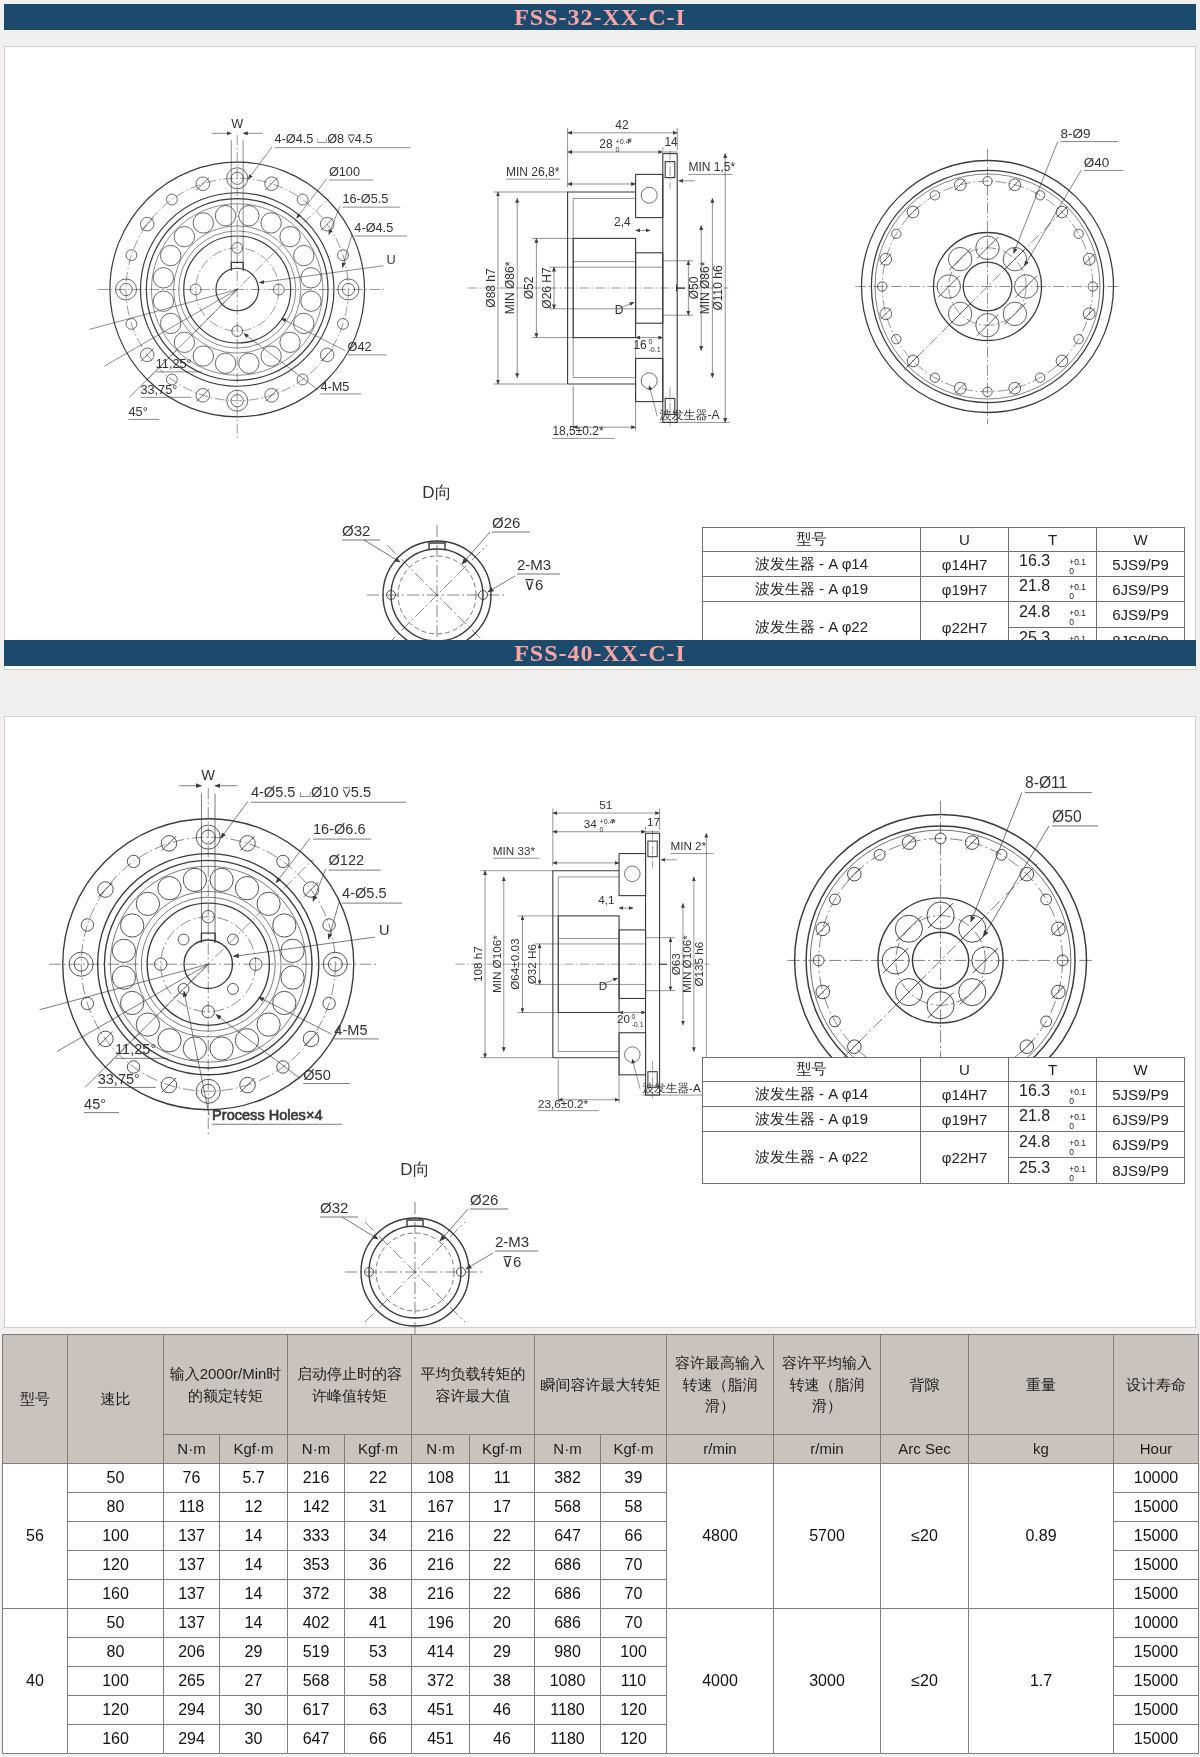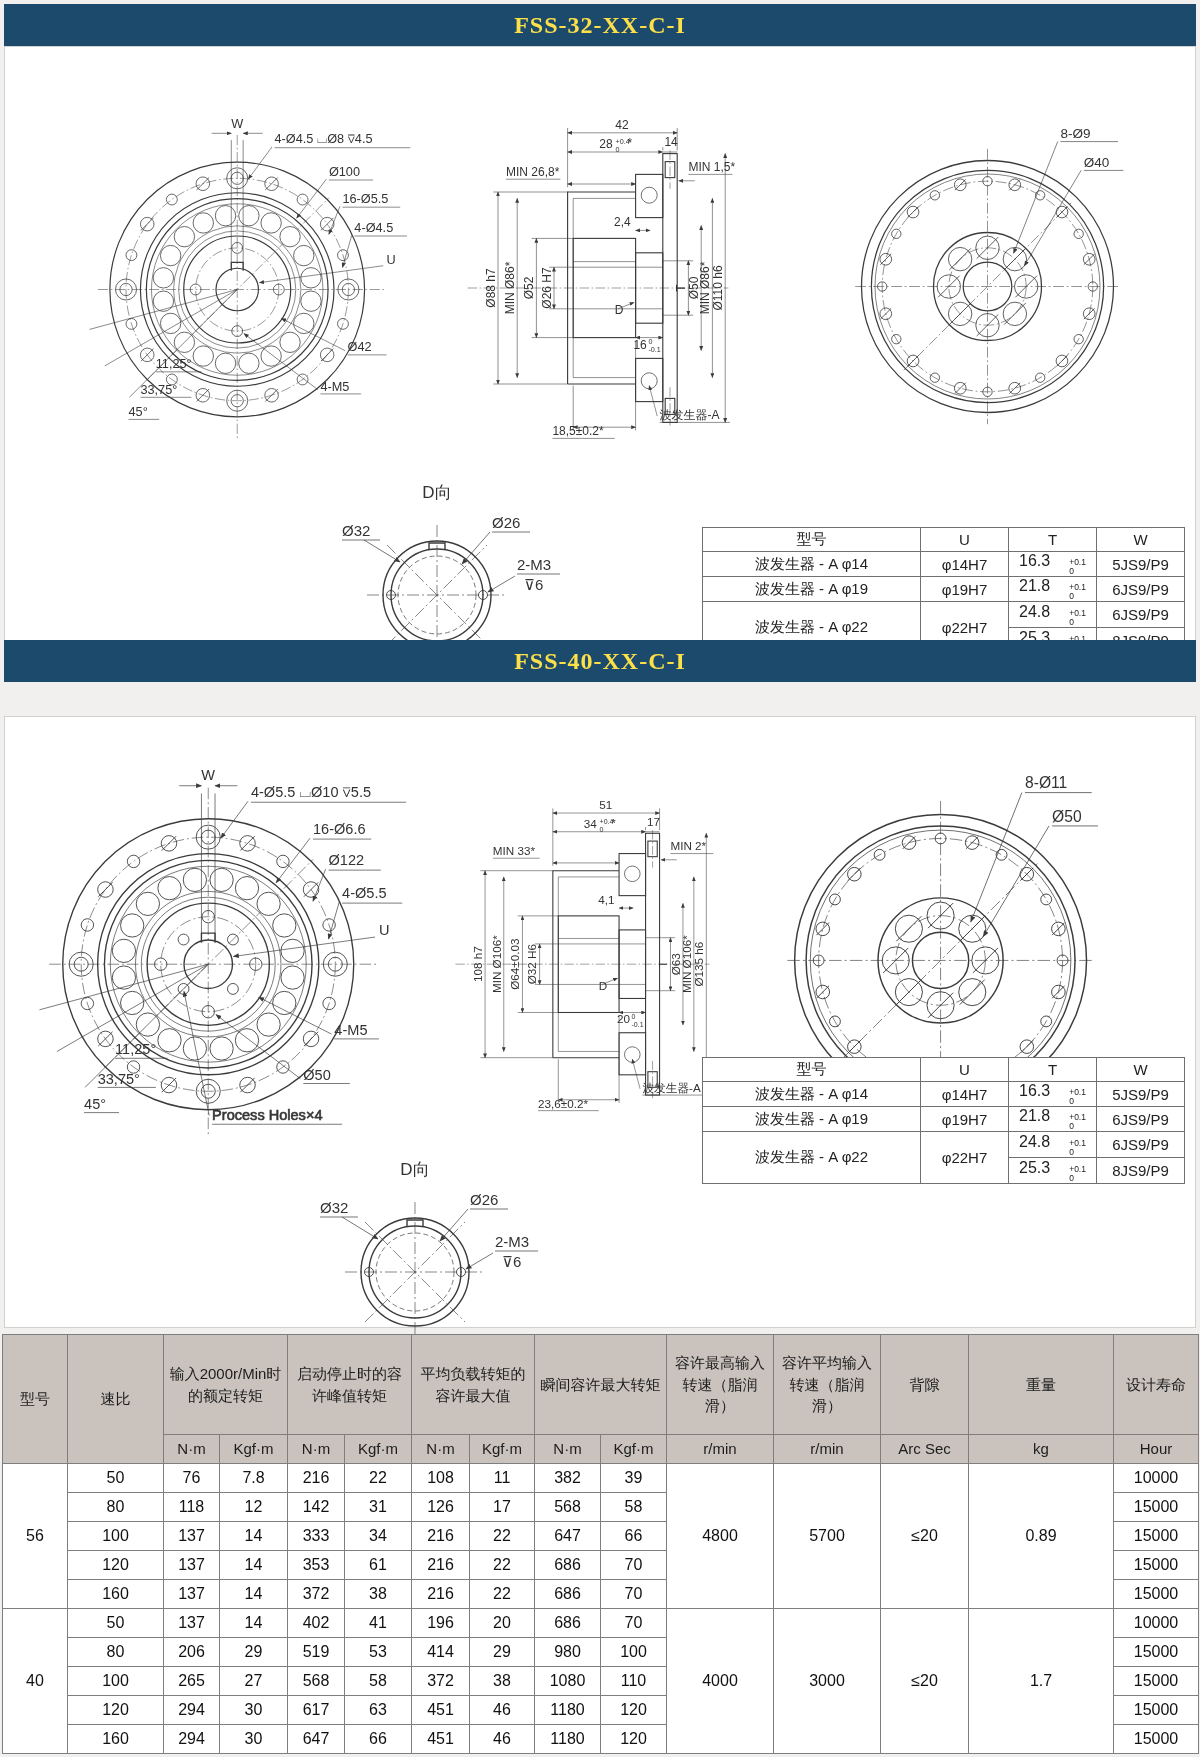--- a/index.html
+++ b/index.html
@@ -1,18 +1,18 @@
 <!DOCTYPE html>
 <html><head>
 <meta charset="utf-8">
 <style>
 *{margin:0;padding:0;box-sizing:border-box}
 html,body{width:1200px;height:1757px}
 body{position:relative;background:#f2f0ee;font-family:"Liberation Sans",sans-serif;overflow:hidden}
-.bar{position:absolute;left:4px;right:4px;height:42px;background:#1b4a6d;color:#fde047;display:flex;align-items:center;justify-content:center;font-family:"Liberation Serif",serif;font-weight:bold;font-size:24px;letter-spacing:1px}
+.bar{position:absolute;left:4px;right:4px;height:26px;background:#1b4a6d;color:#fca5a5;display:flex;align-items:center;justify-content:center;font-family:"Liberation Serif",serif;font-weight:bold;font-size:24px;letter-spacing:1px}
 .panel{position:absolute;left:4px;right:4px;background:#fff;border:1px solid #d2d0cd}
 svg{position:absolute;overflow:visible}
 svg text{font-family:"Liberation Sans",sans-serif;font-size:15px;fill:#333}
 .ttl{font-size:17px}
 .ol{stroke:#3b3b3b;stroke-width:1.4;fill:none}
 .tl{stroke:#3b3b3b;stroke-width:0.7;fill:none}
 .cl{stroke:#555;stroke-width:0.7;fill:none;stroke-dasharray:12 3 2 3}
 .dsh{stroke:#555;stroke-width:0.8;fill:none;stroke-dasharray:5 3}
 .holes{fill:none;stroke:#3b3b3b;stroke-width:0.9}
 .ball{fill:#fff;stroke:#3b3b3b;stroke-width:0.9}
@@ -868,40 +868,40 @@
       <th>Arc Sec</th>
       <th>kg</th>
       <th>Hour</th>
     </tr>
   </thead>
   <tbody>
       <tr>
         <td rowspan="5">56</td>
         <td>50</td>
         <td>76</td>
-        <td>7.8</td>
+        <td>5.7</td>
         <td>216</td>
         <td>22</td>
         <td>108</td>
         <td>11</td>
         <td>382</td>
         <td>39</td>
         <td rowspan="5">4800</td>
         <td rowspan="5">5700</td>
         <td rowspan="5">≤20</td>
         <td rowspan="5">0.89</td>
         <td>10000</td>
       </tr>
       <tr>
         <td>80</td>
         <td>118</td>
         <td>12</td>
         <td>142</td>
         <td>31</td>
-        <td>126</td>
+        <td>167</td>
         <td>17</td>
         <td>568</td>
         <td>58</td>
         <td>15000</td>
       </tr>
       <tr>
         <td>100</td>
         <td>137</td>
         <td>14</td>
         <td>333</td>
@@ -910,21 +910,21 @@
         <td>22</td>
         <td>647</td>
         <td>66</td>
         <td>15000</td>
       </tr>
       <tr>
         <td>120</td>
         <td>137</td>
         <td>14</td>
         <td>353</td>
-        <td>61</td>
+        <td>36</td>
         <td>216</td>
         <td>22</td>
         <td>686</td>
         <td>70</td>
         <td>15000</td>
       </tr>
       <tr>
         <td>160</td>
         <td>137</td>
         <td>14</td>

